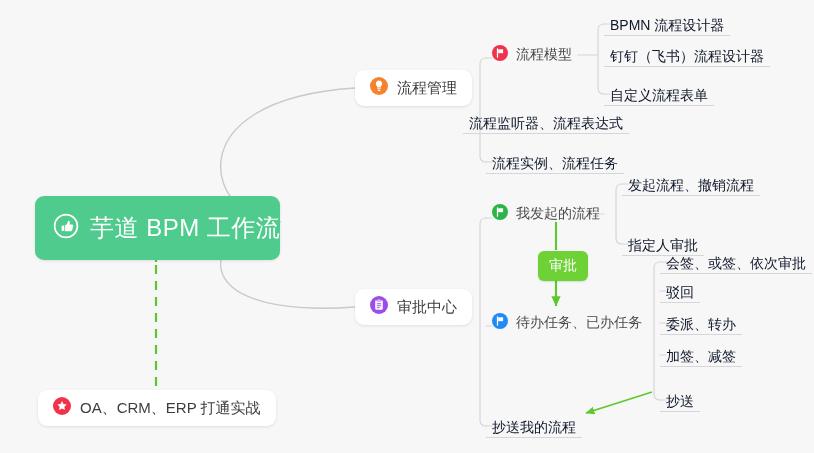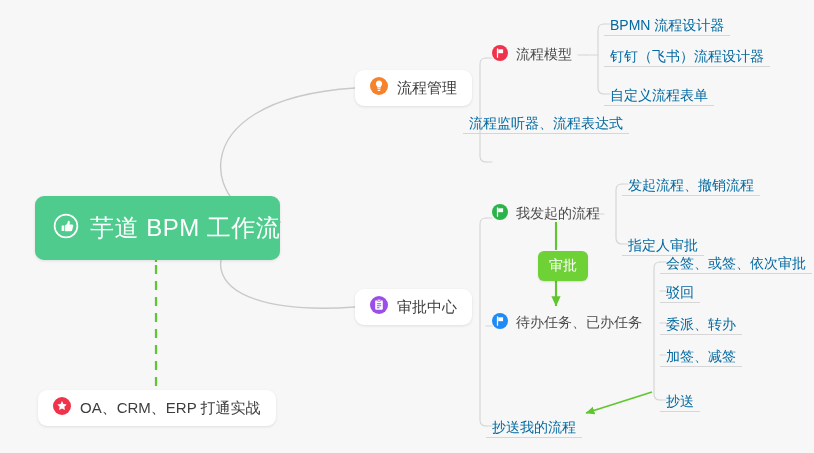--- a/index.html
+++ b/index.html
@@ -46,21 +46,21 @@
   #n-model{left:492px;top:44px;}
   #n-mine{left:492px;top:203px;}
   #n-todo{left:492px;top:312px;}
 
   
   .leaf{
     height:26px;align-items:flex-end;
     padding:0 6px 3px 6px;
     border-bottom:1px solid #d6d6d6;
   }
-  .leaf .label{color:#0369a1;font-size:14px;line-height:14px;}
+  .leaf .label{color:#0f172a;font-size:14px;line-height:14px;}
 
   
   .chip{
     left:538px;top:251px;height:30px;
     background:#6ed135;border-radius:6px;
     padding:8px 11px;
     box-shadow:0 1px 2px rgba(0,0,0,.12);
     z-index:3;
   }
   .chip .label{color:#ffffff;font-size:14px;}
@@ -223,20 +223,23 @@
         <path d="M5.5,3.8 v8.4" stroke="#ffffff" stroke-width="1.25" stroke-linecap="round"></path>
         <path d="M6.2,4.3 h4.9 v3.9 h-4.9 z" fill="#ffffff"></path>
       </svg>
     </span>
     <span class="label">待办任务、已办任务</span>
   </div>
 
   <div class="node leaf" style="left:463px;top:108px;">
     <span class="label">流程监听器、流程表达式</span>
   </div>
+  <div class="node leaf" style="left:486px;top:148px;">
+    <span class="label">流程实例、流程任务</span>
+  </div>
 
   <div class="node leaf" style="left:604px;top:10px;">
     <span class="label">BPMN 流程设计器</span>
   </div>
   <div class="node leaf" style="left:604px;top:41px;">
     <span class="label">钉钉（飞书）流程设计器</span>
   </div>
   <div class="node leaf" style="left:604px;top:80px;">
     <span class="label">自定义流程表单</span>
   </div>

